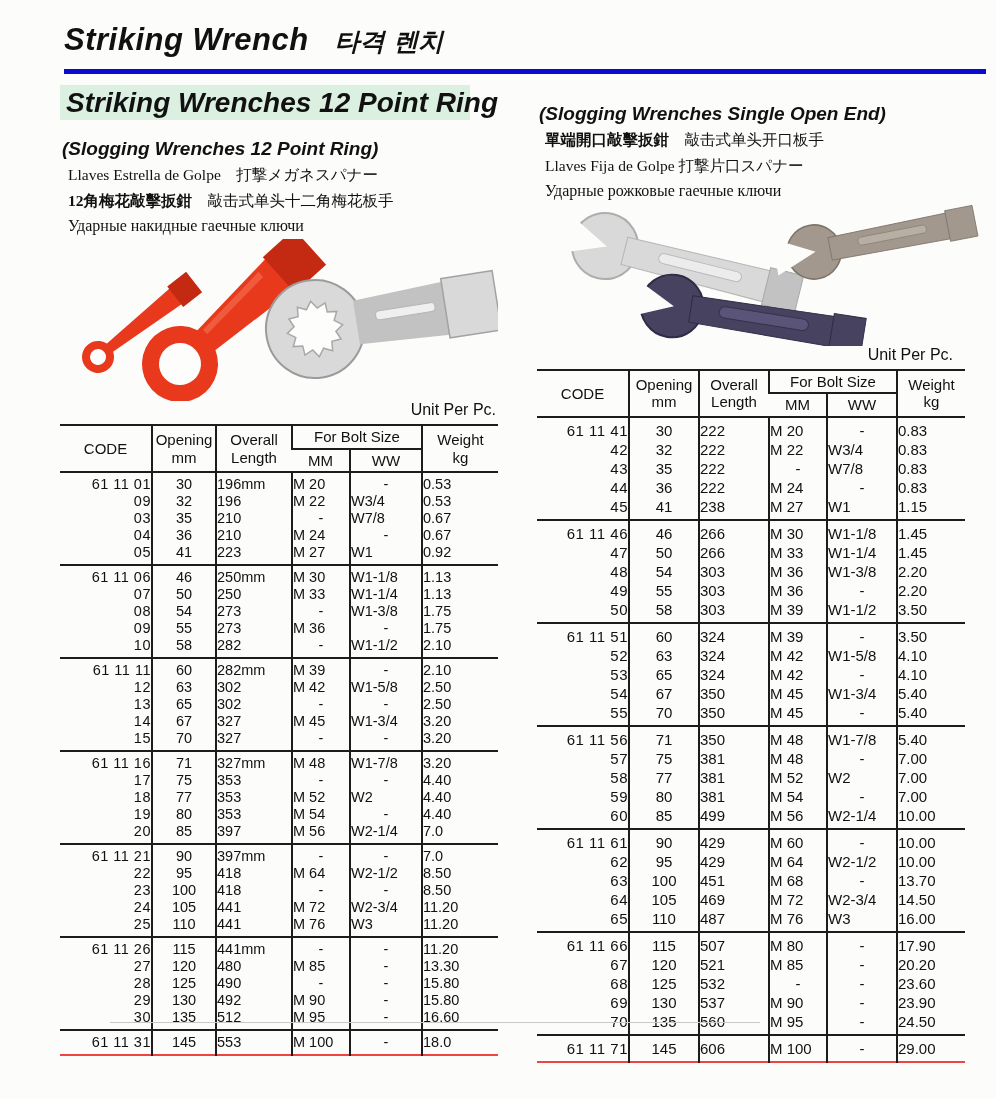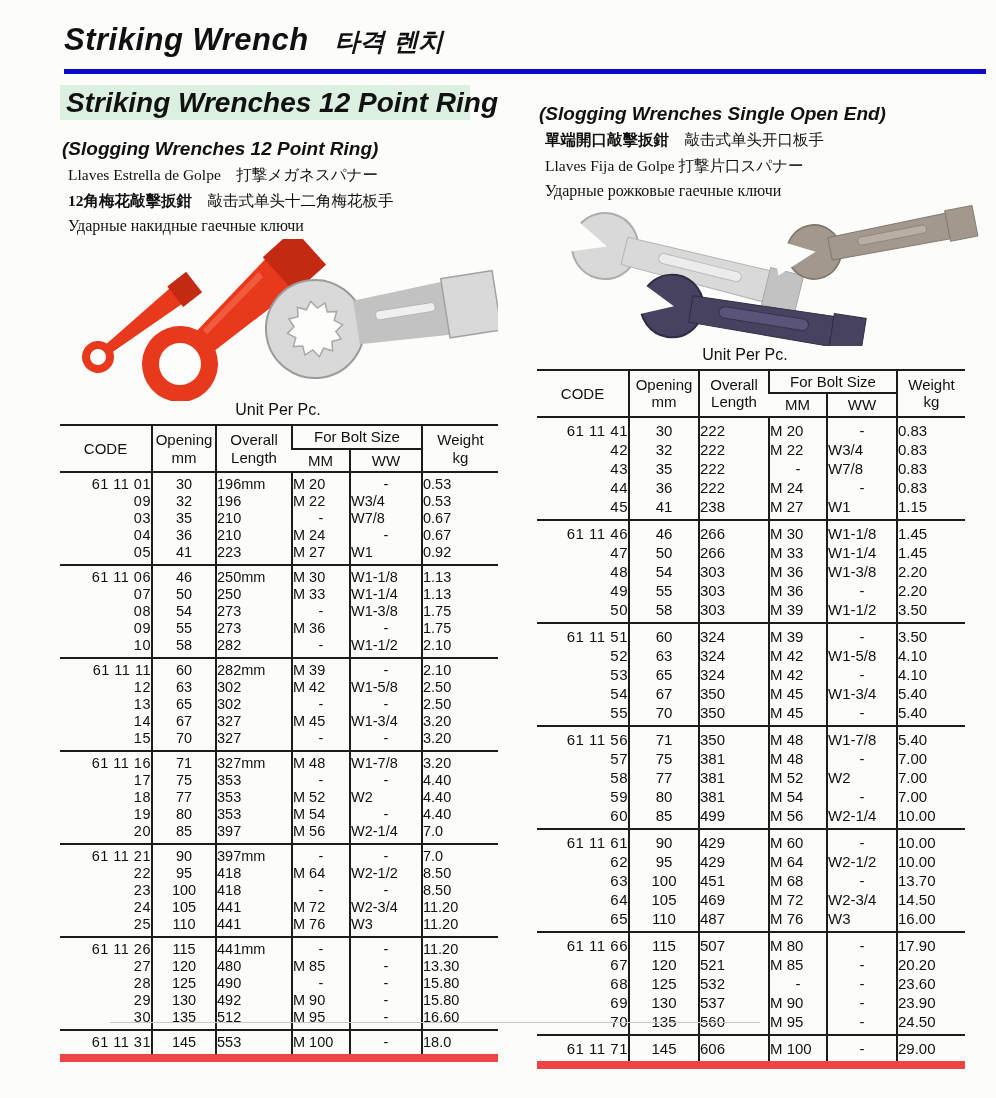--- a/index.html
+++ b/index.html
@@ -25,24 +25,24 @@
     padding:3px 6px 3px 6px;line-height:1.05;white-space:nowrap;
   }
   .col.left .sec-heading{width:398px;}
   .col.right .sec-heading{width:403px;}
   .sec-subheading{font-size:19px;font-weight:bold;font-style:italic;margin:18px 0 4px 2px;white-space:nowrap;}
   .lang-line{font-size:15.5px;margin:5px 0 0 8px;white-space:nowrap;font-family:Liberation Serif, serif;}
   .lang-line .cjk-bold{font-weight:bold;}
   .lang-line.ru{font-size:16px;}
 
   .photo{display:block;margin-top:4px;}
-  .unit-label{font-size:16px;text-align:center;padding-right:2px;margin-bottom:5px;white-space:nowrap;}
+  .unit-label{font-size:16px;text-align:right;padding-right:2px;margin-bottom:5px;white-space:nowrap;}
   .col.right .unit-label{padding-right:36px;}
 
-  table.spec{border-collapse:collapse;table-layout:fixed;border-top:2px solid #1c1c1c;border-bottom:8px solid #ef4444;}
+  table.spec{border-collapse:collapse;table-layout:fixed;border-top:2px solid #1c1c1c;border-bottom:2px solid #ef4444;}
   .col.left table.spec{width:438px;font-size:14.5px;}
   .col.right table.spec{width:428px;font-size:15px;}
   table.spec th,table.spec td{border-left:2px solid #1c1c1c;padding:0;font-weight:normal;}
   table.spec th:first-child,table.spec td:first-child{border-left:none;}
   table.spec thead th{font-size:15px;white-space:pre-line;text-align:center;line-height:1.15;padding:2px 0;}
   table.spec thead{border-bottom:2px solid #1c1c1c;}
   th.bolt-span{border-bottom:2px solid #1c1c1c;}
   .col.left td{line-height:17px;}
   .col.right td{line-height:19px;}
   tr.group-start td{border-top:2px solid #1c1c1c;padding-top:3px;}

